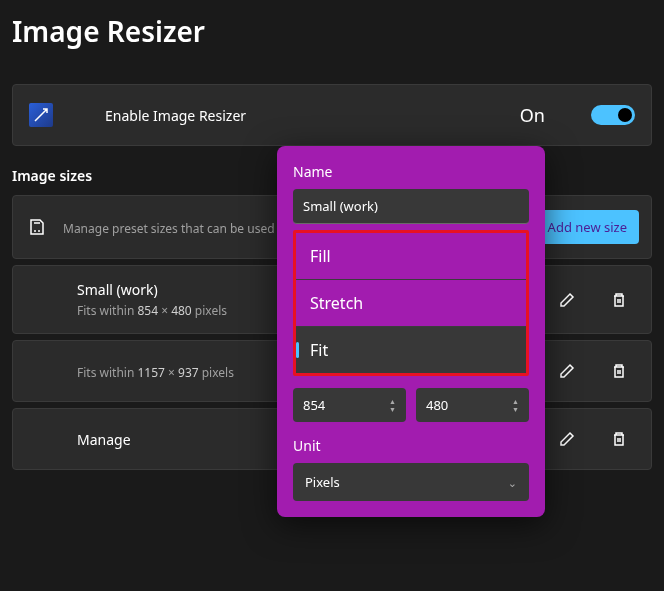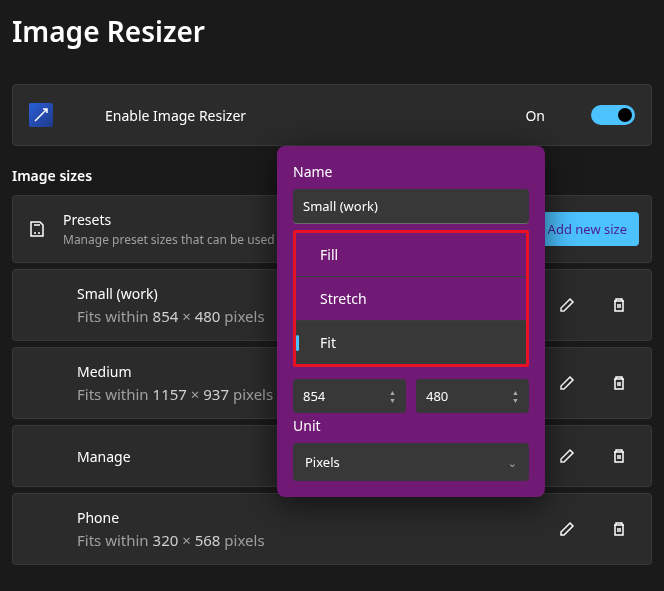--- a/index.html
+++ b/index.html
@@ -16,21 +16,21 @@
   padding: 18px 16px;
   gap: 36px;
 }
 .enable-icon {
   width: 24px; height: 24px; margin-right: 16px;
   background: linear-gradient(135deg, #2a5fd8, #1e3a8a);
   border-radius: 2px;
   display: flex; align-items: center; justify-content: center;
 }
 .enable-label { flex: 1; font-size: 14px; }
-.toggle-state { font-size: 14px; margin-right: 10px; }
+.toggle-state { font-size: 18px; margin-right: 10px; }
 .toggle {
   width: 44px; height: 20px; border-radius: 10px;
   background: #4cc2ff; position: relative; cursor: pointer;
 }
 .toggle-knob {
   position: absolute; right: 3px; top: 3px;
   width: 14px; height: 14px; border-radius: 50%;
   background: #000000;
 }
 
@@ -61,54 +61,54 @@
 .size-row {
   background: #2b2b2b;
   border: 1px solid #3a3a3a;
   border-radius: 4px;
   margin: 0 12px 6px 12px;
   display: flex;
   align-items: center;
   padding: 14px 16px 14px 64px;
 }
 .size-text .title { font-size: 14px; }
-.size-text .sub { font-size: 15px; color: #a0a0a0; margin-top: 3px; }
+.size-text .sub { font-size: 12px; color: #a0a0a0; margin-top: 3px; }
 .size-text .sub .dim { color: #d0d0d0; }
 .row-actions { margin-left: auto; display: flex; gap: 20px; }
 .icon-btn {
   width: 32px; height: 32px; display: flex; align-items: center; justify-content: center;
   cursor: pointer; border-radius: 4px;
 }
 .icon-btn svg { stroke: #ffffff; fill: none; }
 
 
 .editor {
   position: absolute;
   left: 277px; top: 146px;
   width: 268px;
-  background: #701a75;
+  background: #a21caf;
   border-radius: 8px;
   box-shadow: 0 8px 32px rgba(0,0,0,0.6);
   padding: 16px;
   z-index: 100;
 }
 .editor-label { font-size: 14px; margin-bottom: 8px; }
 .text-input {
   width: 100%; background: #383838; border: none; border-bottom: 1px solid #6a6a6a;
   border-radius: 4px; padding: 8px 10px;
   color: #fff; font-size: 13px; outline: none;
 }
 .dropdown-options {
   border: 3px solid #e81123;
   border-radius: 2px;
   margin-top: 6px;
   overflow: hidden;
 }
 .option {
-  padding: 12px 24px; font-size: 14px; cursor: pointer;
+  padding: 12px 14px; font-size: 16px; cursor: pointer;
   border-bottom: 1px solid #3c3c3c;
   position: relative;
 }
 .option:last-child { border-bottom: none; }
 .option.selected {
   background: #383838;
 }
 .option.selected::before {
   content: ""; position: absolute; left: 0; top: 50%; transform: translateY(-50%);
   width: 3px; height: 16px; background: #4cc2ff; border-radius: 2px;
@@ -152,21 +152,20 @@
 <div class="presets-row">
   <div class="presets-icon">
     <svg width="20" height="20" viewBox="0 0 20 20" stroke="#fff" stroke-width="1.5" fill="none">
       <path d="M4 3 H13 L16 6 V17 H4 Z"></path>
       <circle cx="8" cy="14" r="1" fill="#fff" stroke="none"></circle>
       <circle cx="12" cy="14" r="1" fill="#fff" stroke="none"></circle>
       <path d="M7 6 H13"></path>
     </svg>
   </div>
   <div class="presets-text">
-    <div class="title">Presets</div>
     <div class="sub">Manage preset sizes that can be used i</div>
   </div>
   <div class="spacer"></div>
   <button class="add-btn">Add new size</button>
 </div>
 
 <div id="sizes-container">
     <div class="size-row">
       <div class="size-text">
         <div class="title">Small (work)</div>
@@ -180,57 +179,38 @@
         </div>
         <div class="icon-btn">
           <svg width="18" height="18" viewBox="0 0 18 18" stroke-width="1.5">
             <path d="M4 5 H14 M6 5 V3 H12 V5 M5 5 V15 H13 V5 M8 8 V12 M10 8 V12"></path>
           </svg>
         </div>
       </div>
     </div>
     <div class="size-row">
       <div class="size-text">
-        <div class="title">Medium</div>
         <div class="sub">Fits within <span class="dim">1157</span> × <span class="dim">937</span> pixels</div>
       </div>
       <div class="row-actions">
         <div class="icon-btn">
           <svg width="18" height="18" viewBox="0 0 18 18" stroke-width="1.5">
             <path d="M3 15 L3 12 L12 3 L15 6 L6 15 Z"></path>
           </svg>
         </div>
         <div class="icon-btn">
           <svg width="18" height="18" viewBox="0 0 18 18" stroke-width="1.5">
             <path d="M4 5 H14 M6 5 V3 H12 V5 M5 5 V15 H13 V5 M8 8 V12 M10 8 V12"></path>
           </svg>
         </div>
       </div>
     </div>
     <div class="size-row">
       <div class="size-text">
         <div class="title">Manage</div>
-      </div>
-      <div class="row-actions">
-        <div class="icon-btn">
-          <svg width="18" height="18" viewBox="0 0 18 18" stroke-width="1.5">
-            <path d="M3 15 L3 12 L12 3 L15 6 L6 15 Z"></path>
-          </svg>
-        </div>
-        <div class="icon-btn">
-          <svg width="18" height="18" viewBox="0 0 18 18" stroke-width="1.5">
-            <path d="M4 5 H14 M6 5 V3 H12 V5 M5 5 V15 H13 V5 M8 8 V12 M10 8 V12"></path>
-          </svg>
-        </div>
-      </div>
-    </div>
-    <div class="size-row">
-      <div class="size-text">
-        <div class="title">Phone</div>
-        <div class="sub">Fits within <span class="dim">320</span> × <span class="dim">568</span> pixels</div>
       </div>
       <div class="row-actions">
         <div class="icon-btn">
           <svg width="18" height="18" viewBox="0 0 18 18" stroke-width="1.5">
             <path d="M3 15 L3 12 L12 3 L15 6 L6 15 Z"></path>
           </svg>
         </div>
         <div class="icon-btn">
           <svg width="18" height="18" viewBox="0 0 18 18" stroke-width="1.5">
             <path d="M4 5 H14 M6 5 V3 H12 V5 M5 5 V15 H13 V5 M8 8 V12 M10 8 V12"></path>
@@ -257,18 +237,18 @@
         </div>
     </div>
     <div class="num-input">
       <span>480</span>
       <div class="spin-arrows">
           <span>▲</span>
           <span>▼</span>
         </div>
     </div>
   </div>
-  <div class="editor-label" style="margin-top:3px">Unit</div>
+  <div class="editor-label" style="margin-top:14px">Unit</div>
   <div class="unit-select">
     <span>Pixels</span>
     <span class="chev">⌄</span>
   </div>
 </div>
 
 </body></html>

